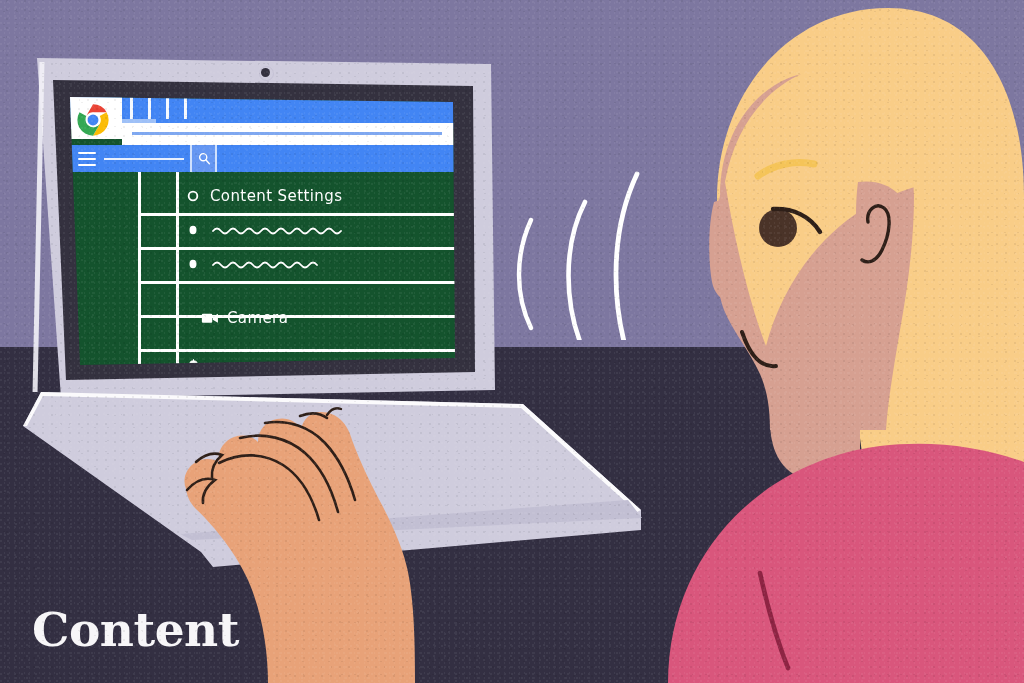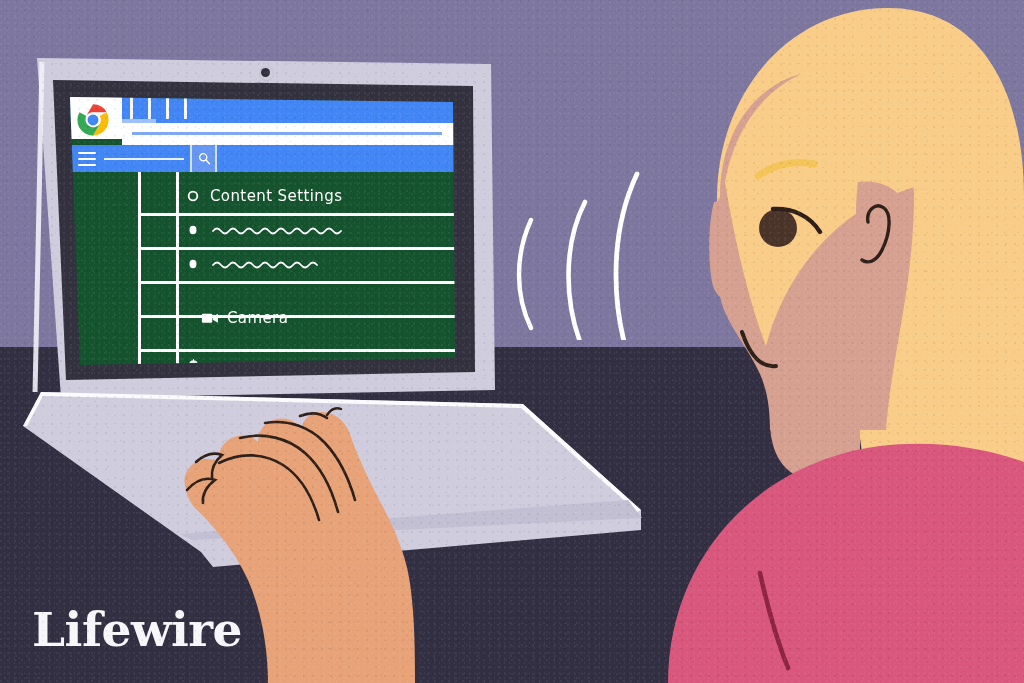--- a/index.html
+++ b/index.html
@@ -335,16 +335,16 @@
 
     <path d="M300,420 C300,450 310,468 330,478 L390,478 L390,420 Z" fill="#d6a091"></path>
 
     <path d="M198,683
              C198,560 286,462 410,446
              C460,440 510,446 554,462
              L554,683 Z" fill="#d9567c"></path>
     <path d="M290,573 C296,600 306,638 318,668" fill="none" stroke="#8e2443" stroke-width="4.6" stroke-linecap="round"></path>
   </svg>
 
-  <div class="logo">Lifewire</div>
+  <div class="logo">Content</div>
 
   <div class="grain"></div>
 </div>
 
 </body></html>

